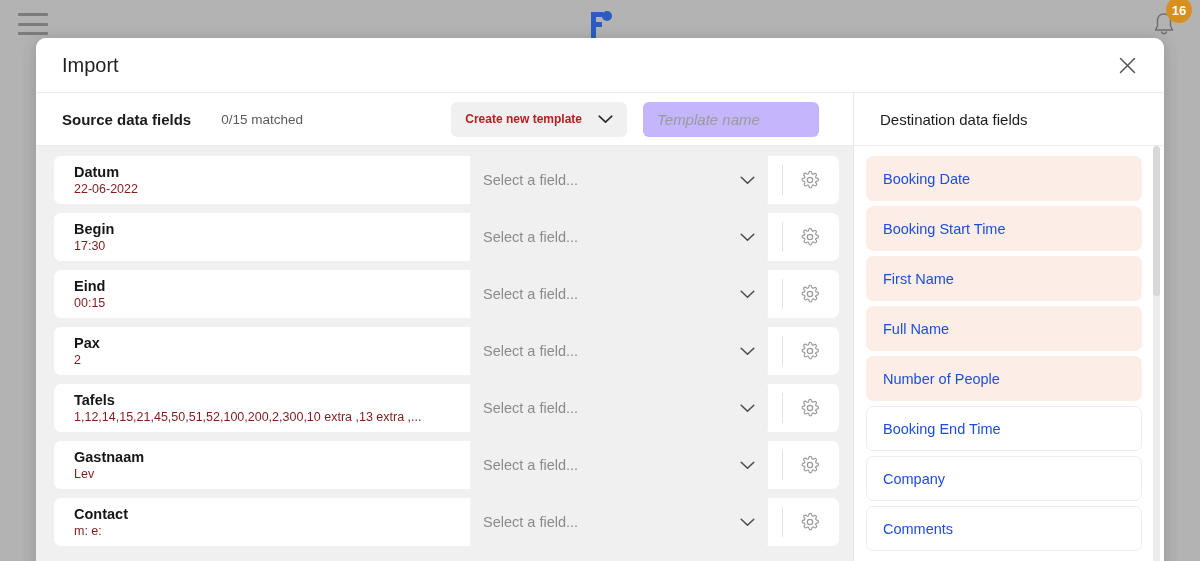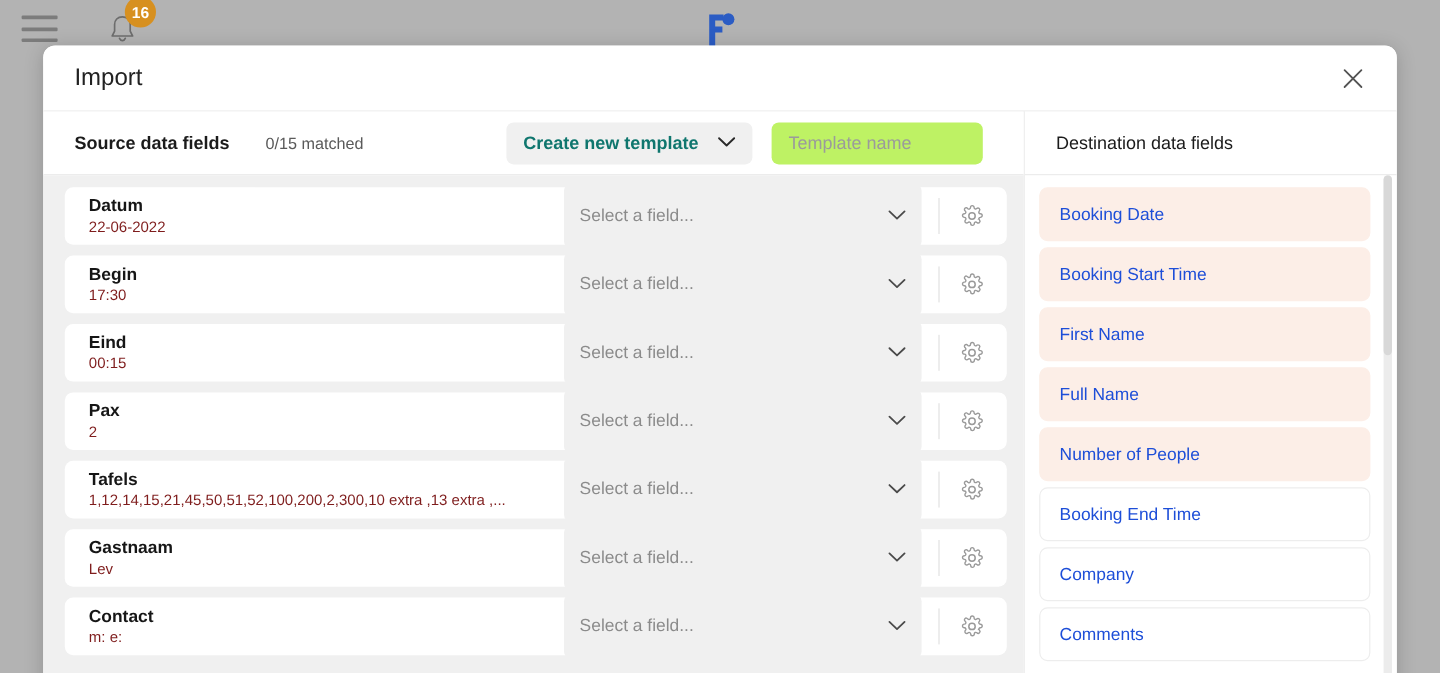--- a/index.html
+++ b/index.html
@@ -6,23 +6,22 @@
   html, body {
     width: 1200px; height: 561px;
     font-family: "Liberation Sans", sans-serif;
     overflow: hidden;
   }
   body { background: #b3b3b3; position: relative; }
 
   
   .appbar {
     position: absolute; top: 0; left: 0; right: 0; height: 48px;
-    display: flex; align-items: center; justify-content: flex-start;
+    display: flex; align-items: center; justify-content: space-between;
     padding: 0 18px;
-    gap: 32px;
   }
   .hamburger { width: 30px; height: 22px; display: flex; flex-direction: column;
                justify-content: space-between; cursor: pointer; }
   .hamburger span { display: block; height: 3px; width: 100%; background: #7c7c7c; border-radius: 1px; }
   .brand-logo { position: absolute; left: 50%; top: 6px; transform: translateX(-50%);
                 width: 34px; height: 38px; }
   .bell-wrap { position: relative; width: 40px; height: 34px; }
   .bell { position: absolute; right: 6px; top: 4px; }
   .badge {
     position: absolute; right: -10px; top: -10px;
@@ -58,25 +57,26 @@
     gap: 14px;
   }
   .source-title { font-size: 15px; font-weight: 700; color: #1b1b1b; }
   .matched { font-size: 13.5px; color: #5a5a5a; margin-left: 16px; }
   .tpl-group { margin-left: auto; display: flex; align-items: center; gap: 16px;
                padding-right: 14px; }
   .tpl-select {
     height: 35px; background: #f0f0f0; border-radius: 6px; padding: 0 14px;
     display: flex; align-items: center; gap: 16px; cursor: pointer;
   }
-  .tpl-select-label { font-size: 15px; font-weight: 700; color: #0f766e; }
+  .tpl-select-label { font-size: 12px; font-weight: 700; color: #b91c1c; }
   .tpl-name-input {
-    width: 176px; height: 35px; background: #bef264; border: none; border-radius: 6px;
+    width: 176px; height: 35px; background: #c4b5fd; border: none; border-radius: 6px;
     padding: 12px 14px; font-size: 15px; color: #5f5f5f;
     font-family: "Liberation Sans", sans-serif;
+    font-style: italic;
   }
   .tpl-name-input::placeholder { color: #9b9b9b; }
 
   .source-scroll { flex: 1 1 auto; background: #f0f0f0; overflow: hidden;
                    padding: 10px 14px 0 18px; position: relative; }
   .row {
     background: #fff; border-radius: 7px; height: 48px; margin-bottom: 9px;
     display: flex; align-items: center; padding: 0 8px 0 20px;
   }
   .row-texts { flex: 1 1 auto; min-width: 0; }

